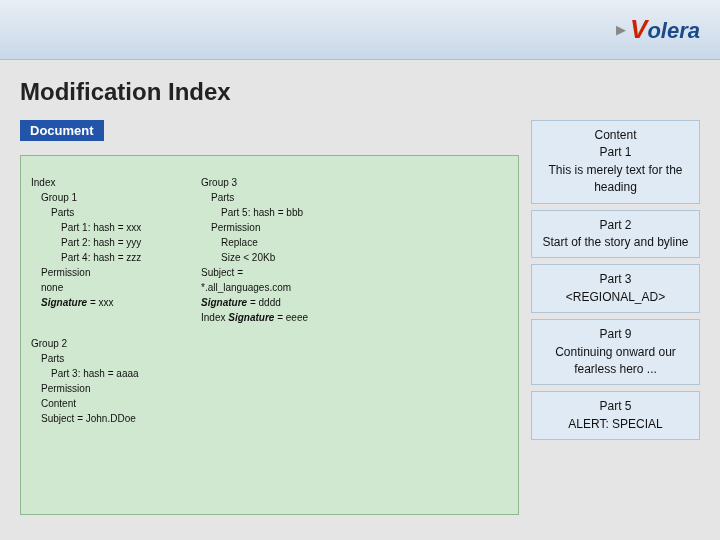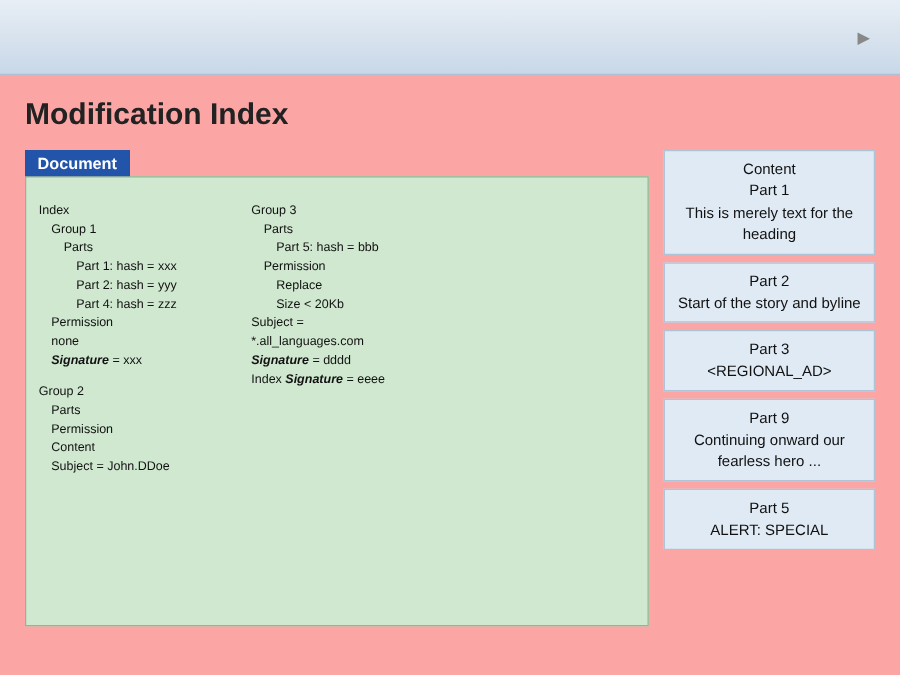--- a/index.html
+++ b/index.html
@@ -38,21 +38,21 @@
     }
 
     .logo-v {
       color: #cc2200;
       font-size: 26px;
       font-weight: bold;
     }
 
     .main-content {
       padding: 18px 20px 10px 20px;
-      background: #fca5a5;
+      background: #e5e5e5;
       min-height: 480px;
     }
 
     .page-title {
       font-size: 24px;
       font-weight: bold;
       color: #222;
       margin-bottom: 14px;
     }
 
@@ -66,21 +66,21 @@
       min-width: 0;
     }
 
     .document-tag {
       background: #2255aa;
       color: white;
       font-weight: bold;
       font-size: 13px;
       padding: 3px 10px;
       display: inline-block;
-      margin-bottom: 0;
+      margin-bottom: 14px;
     }
 
     .index-block {
       background: #d0e8d0;
       border: 1px solid #90b890;
       padding: 19px 10px;
       font-size: 10px;
       line-height: 1.5;
       color: #111;
       min-height: 360px;
@@ -121,20 +121,23 @@
       color: #111;
       line-height: 1.45;
     }
   </style>
 </head>
 <body>
 
 <div class="top-bar">
   <div class="logo">
     <span style="font-size:13px;color:#888;margin-right:4px;">▶</span>
+    <span class="logo-text">
+      <span class="logo-v">V</span>olera
+    </span>
   </div>
 </div>
 
 <div class="main-content">
   <div class="page-title">Modification Index</div>
 
   <div class="content-area">
 
     <div class="left-panel">
       <div class="document-tag">Document</div>
@@ -146,22 +149,23 @@
           <div class="indent-2">Parts</div>
           <div class="indent-3">Part 1: hash = xxx</div>
           <div class="indent-3">Part 2: hash = yyy</div>
           <div class="indent-3">Part 4: hash = zzz</div>
           <div class="indent-1">Permission</div>
           <div class="indent-1">none</div>
           <div class="indent-1">
             <span class="bold-italic">Signature</span>
             <span>= xxx</span>
           </div>
-          <div style="margin-top:10px;">Group 2</div>
+          <div style="margin-top:26px;">Group 2</div>
           <div class="indent-1">Parts</div>
+          <div class="indent-2">Part 3: hash = aaaa</div>
           <div class="indent-1">Permission</div>
           <div class="indent-1">Content</div>
           <div class="indent-1">Subject = John.DDoe</div>
         </div>
 
         <div class="index-right">
           <div>Group 3</div>
           <div class="indent-1">Parts</div>
           <div class="indent-2">Part 5: hash = bbb</div>
           <div class="indent-1">Permission</div>

